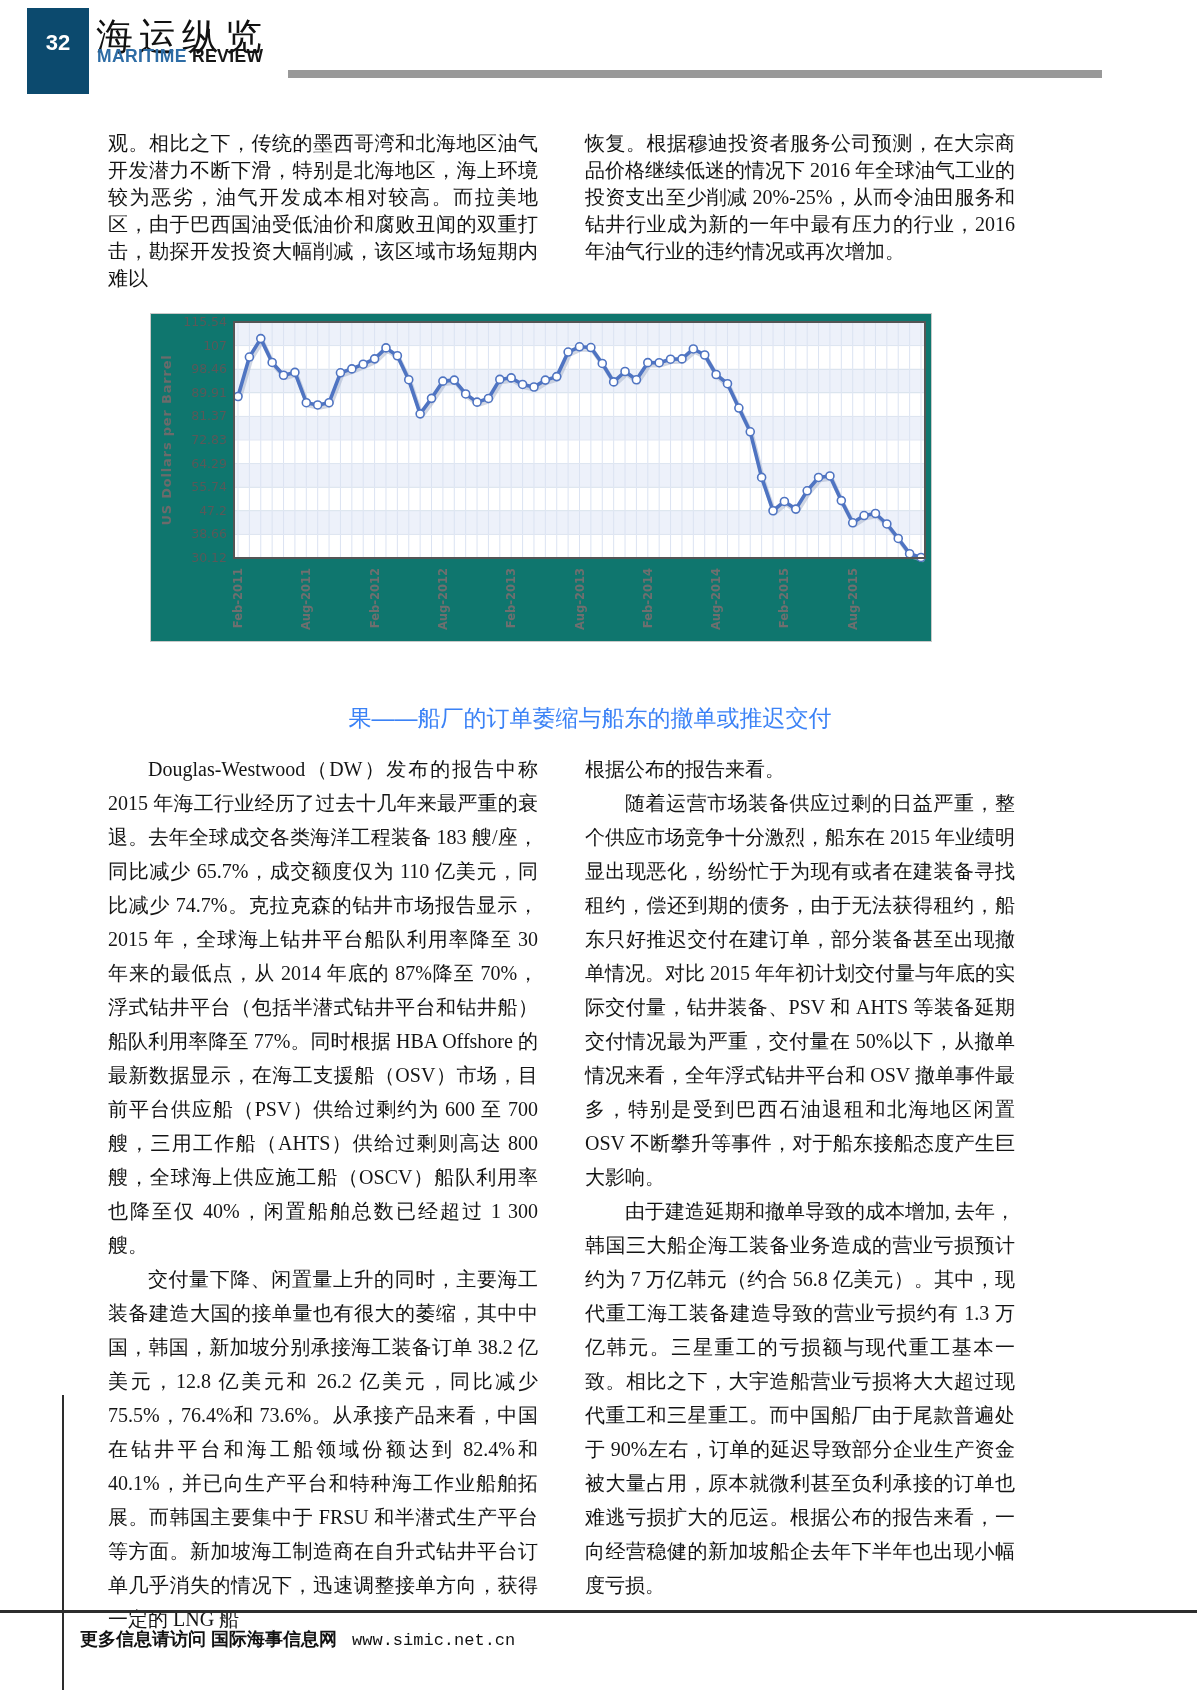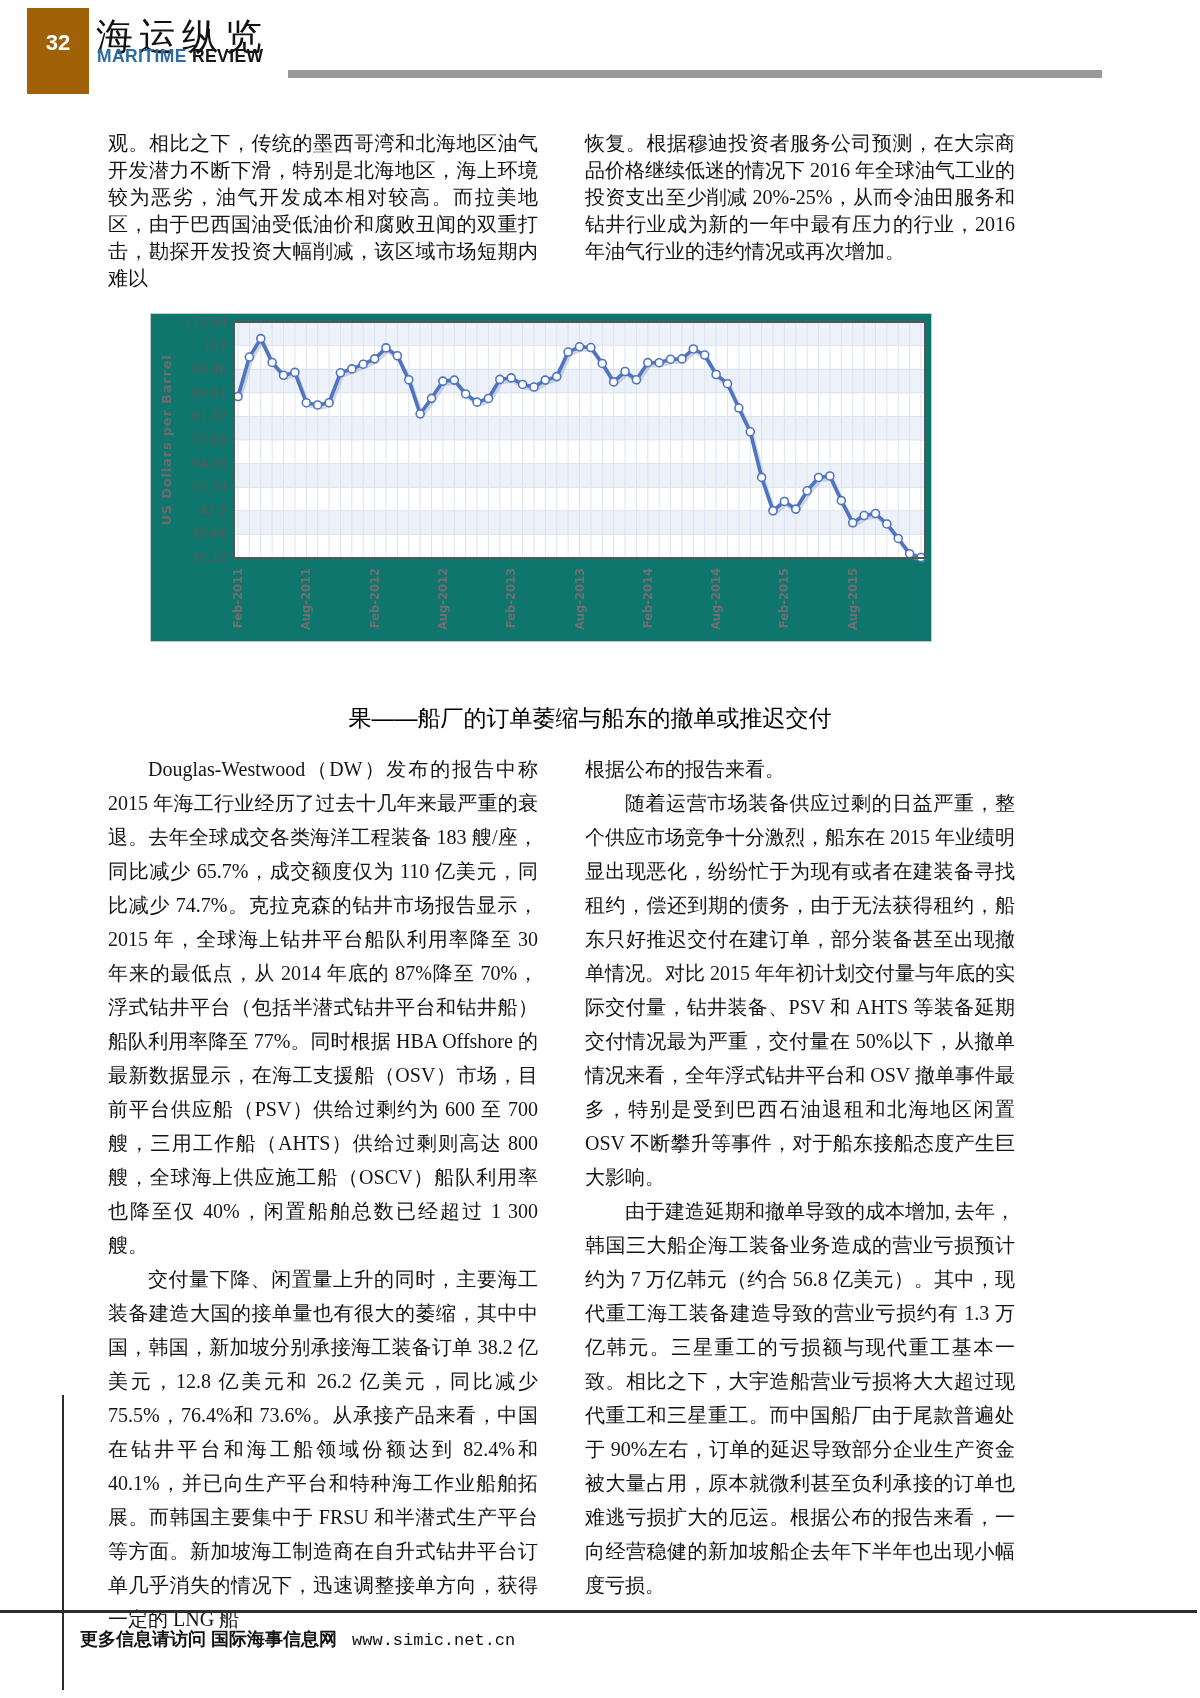--- a/index.html
+++ b/index.html
@@ -1,20 +1,20 @@
 <!DOCTYPE html>
 <html><head>
 <meta charset="utf-8">
 <style>
   html,body{margin:0;padding:0;background:#ffffff;}
   .page{position:relative;width:1200px;height:1698px;background:#ffffff;overflow:hidden;
         font-family:"Liberation Serif","DejaVu Serif",serif;color:#1a1a1a;}
 
   
-  .pagenum-box{position:absolute;left:27px;top:8px;width:62px;height:86px;background:#a16207;
+  .pagenum-box{position:absolute;left:27px;top:8px;width:62px;height:86px;background:#0c4a6e;
                display:flex;align-items:flex-start;justify-content:center;}
   .pagenum-box span{color:#ffffff;font-family:"Liberation Sans",sans-serif;font-weight:bold;
                     font-size:22px;margin-top:22px;}
   .title-cn{position:absolute;left:96px;top:12px;font-size:37px;letter-spacing:6px;color:#111;}
   .title-en{position:absolute;left:97px;top:46px;font-family:"Liberation Sans",sans-serif;
             font-weight:bold;font-size:17.5px;letter-spacing:0.4px;}
   .title-en .blue{color:#2d6ca5;}
   .title-en .black{color:#161616;}
   .header-bar{position:absolute;left:288px;top:70px;width:814px;height:8px;background:#999999;}
 
@@ -27,21 +27,21 @@
   .intro-right{left:585px;top:130px;}
   .body-left{left:108px;top:752px;line-height:34px;}
   .body-right{left:585px;top:752px;line-height:34px;}
 
   
   .chart-wrap{position:absolute;left:150px;top:313px;width:780px;height:327px;
               border:1px solid #c9c9c9;background:#0f766e;}
   .fig-caption{position:absolute;left:0;top:660px;width:1180px;text-align:center;
                font-family:"Liberation Sans",sans-serif;font-weight:bold;font-size:21px;color:#111;}
   .section-heading{position:absolute;left:0;top:703px;width:1180px;margin:0;text-align:center;
-               font-family:"Liberation Sans",sans-serif;font-weight:normal;font-size:23px;color:#000000;}
+               font-family:"Liberation Sans",sans-serif;font-weight:normal;font-size:23px;color:#3b82f6;}
 
   
   .footer-rule{position:absolute;left:0;top:1610px;width:1197px;height:3px;background:#2d2d2d;}
   .left-mark{position:absolute;left:62px;top:1395px;width:2px;height:295px;background:#2d2d2d;}
   .footer-text{position:absolute;left:80px;top:1627px;font-family:"Liberation Sans","DejaVu Sans",sans-serif;
                font-weight:bold;font-size:18px;color:#111;}
   .footer-text .url{font-family:"Liberation Mono","DejaVu Sans Mono",monospace;font-weight:normal;
                     font-size:17px;margin-left:10px;margin-top:20px;}
 </style>
 </head>

